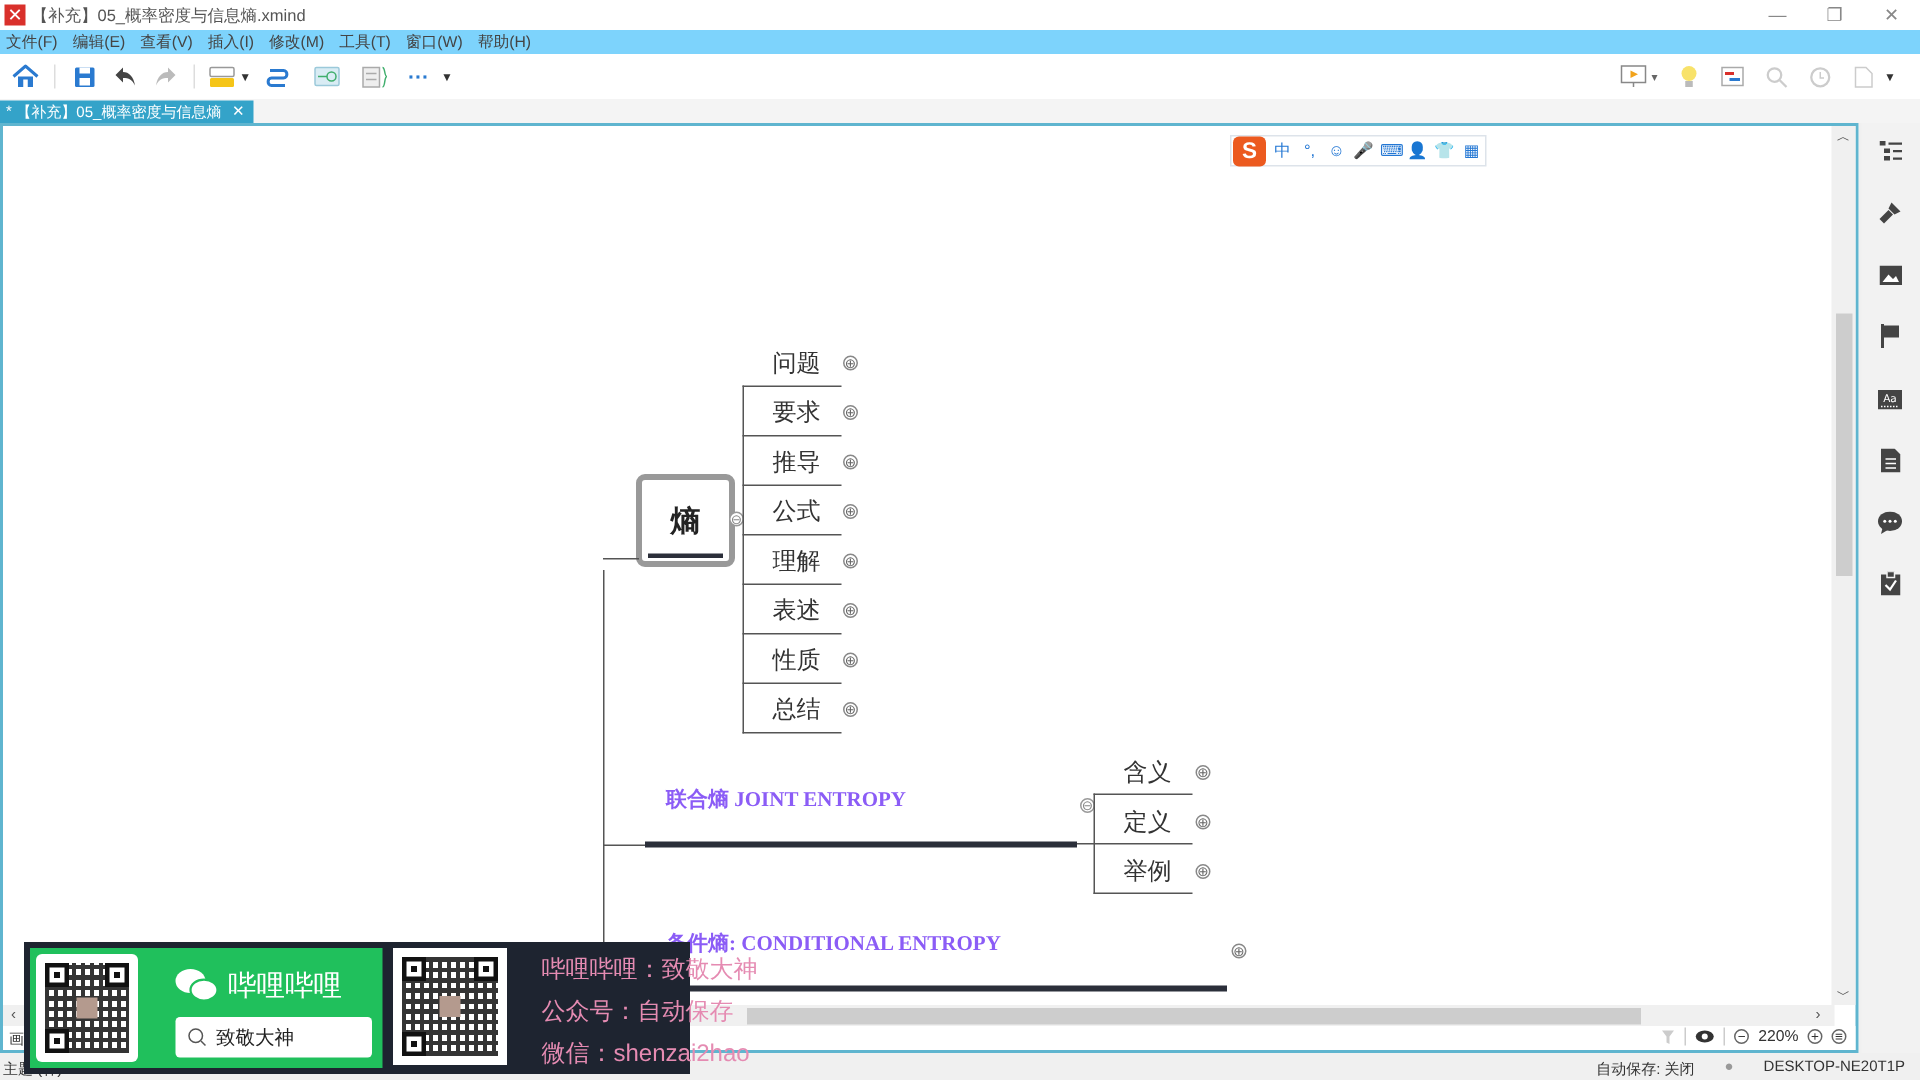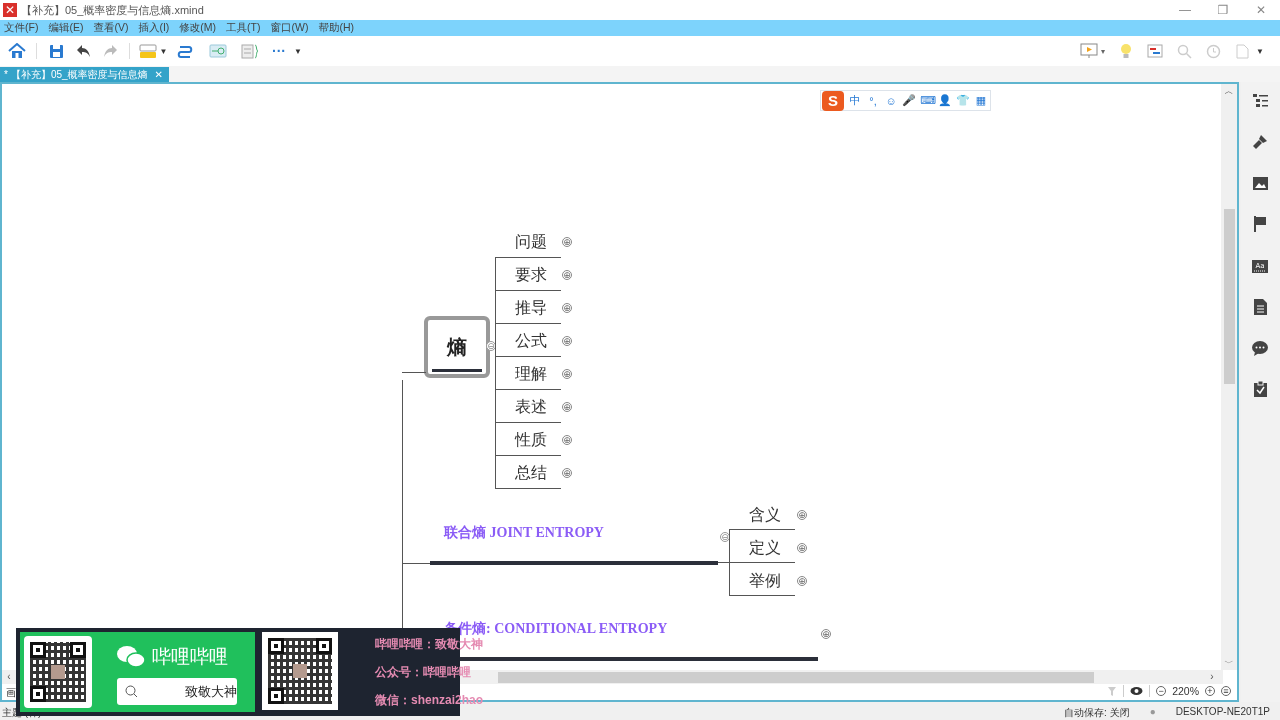--- a/index.html
+++ b/index.html
@@ -64,22 +64,22 @@
   .qr { position: absolute; background: #fff; border-radius: 4px; }
   .qr-inner { position: absolute; left: 6px; top: 6px; right: 6px; bottom: 6px;
     background:
       repeating-linear-gradient(90deg, #111 0 3px, transparent 3px 6px),
       repeating-linear-gradient(0deg, #111 0 3px, transparent 3px 7px);
     opacity: 0.85; }
   .qr-finder { position: absolute; width: 16px; height: 16px; border: 3px solid #111; background: #fff; }
   .qr-finder::after { content: ""; position: absolute; left: 3px; top: 3px; width: 4px; height: 4px; background: #111; }
   .qr-face { position: absolute; width: 14px; height: 14px; background: #b49a8e; left: 50%; top: 50%; margin: -7px 0 0 -7px; }
   .ad-title { position: absolute; left: 96px; top: 12px; color: #fff; font-size: 19px; display: flex; align-items: center; gap: 6px; }
-  .ad-search { position: absolute; left: 97px; top: 46px; width: 120px; height: 27px; background: #fff; border-radius: 3px; display: flex; align-items: center; padding-left: 8px; gap: 6px; font-size: 13px; color: #222; justify-content: space-between; }
-  .ad-text { position: absolute; left: 359px; font-size: 12px; color: #e58bb2; font-weight: bold; white-space: nowrap; }
+  .ad-search { position: absolute; left: 97px; top: 46px; width: 131px; height: 27px; background: #fff; border-radius: 3px; display: flex; align-items: center; padding-left: 8px; gap: 6px; font-size: 13px; color: #222; }
+  .ad-text { position: absolute; left: 345px; font-size: 16px; color: #e58bb2; font-weight: normal; white-space: nowrap; }
 </style>
 </head>
 <body>
 
 <div class="titlebar">
   <div class="app-logo">✕</div>
   <div class="title-text">【补充】05_概率密度与信息熵.xmind</div>
   <div class="win-controls">
     <div class="win-btn">—</div>
     <div class="win-btn">❐</div>
@@ -406,15 +406,15 @@
     </div>
   </div>
   <div class="qr" style="left:246px;top:4px;width:76px;height:78px;border-radius:0;">
     <div class="qr-inner"></div>
     <div class="qr-finder" style="left:6px;top:6px;"></div>
     <div class="qr-finder" style="right:6px;top:6px;"></div>
     <div class="qr-finder" style="left:6px;bottom:6px;"></div>
     <div class="qr-face"></div>
   </div>
   <div class="ad-text" style="top:8px;">哔哩哔哩：致敬大神</div>
-  <div class="ad-text" style="top:36px;">公众号：哔哩哔哩</div>
+  <div class="ad-text" style="top:36px;">公众号：自动保存</div>
   <div class="ad-text" style="top:64px;">微信：shenzai2hao</div>
 </div>
 
 </body></html>

